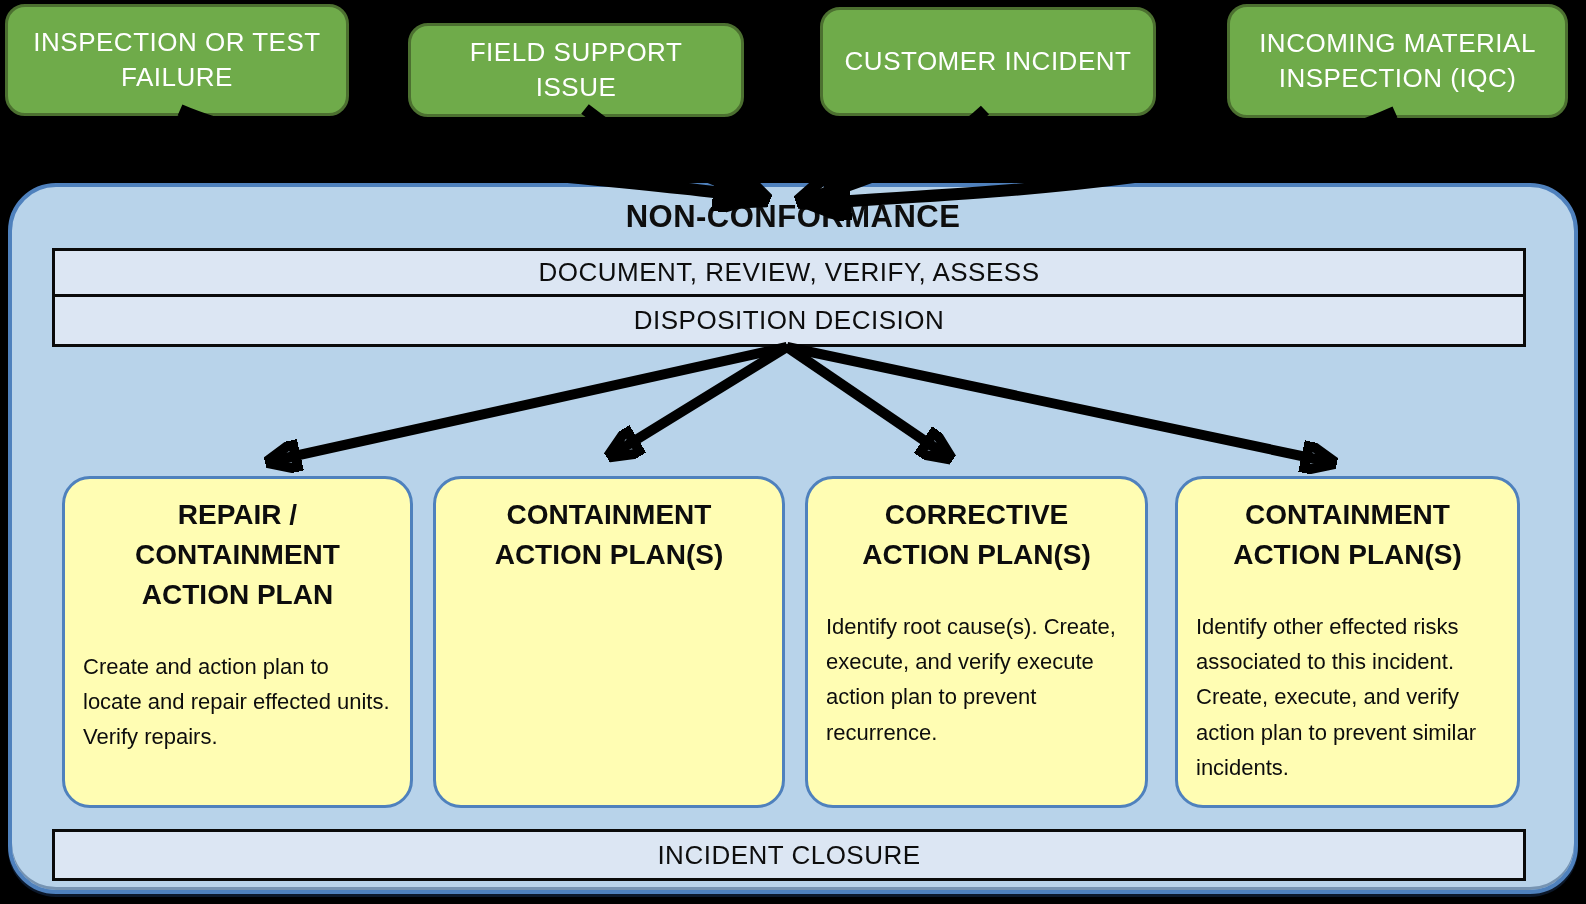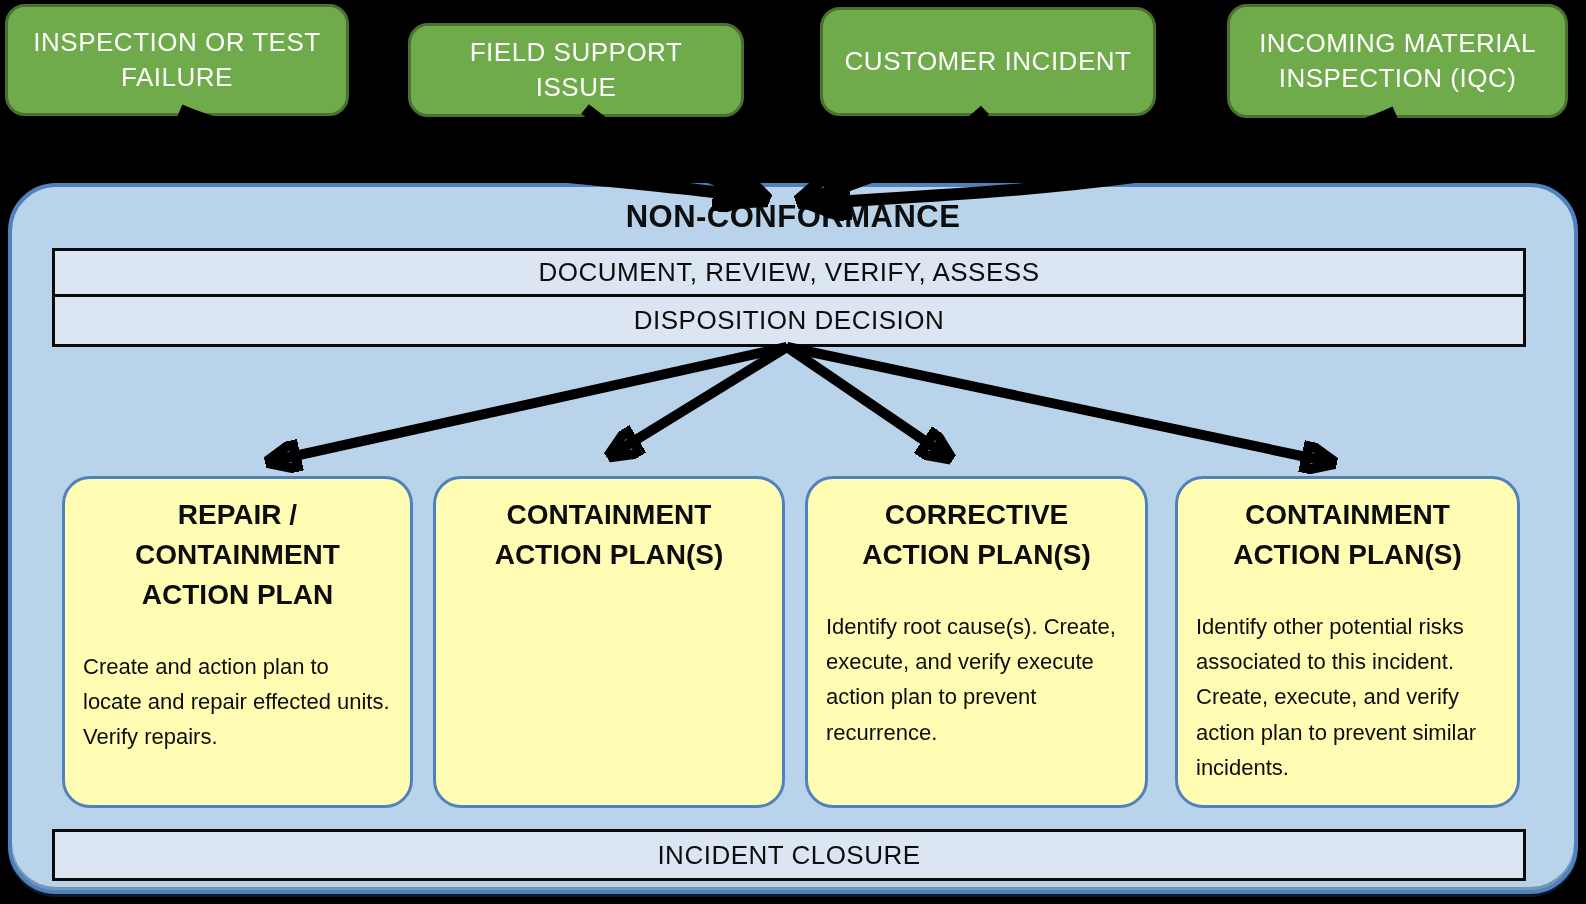--- a/index.html
+++ b/index.html
@@ -144,21 +144,21 @@
         <div>ACTION PLAN(S)</div>
       </div>
       <div class="plan-body">Identify root cause(s). Create, execute, and verify execute action plan to prevent recurrence.</div>
     </div>
 
     <div class="plan-box plan-4">
       <div class="plan-title">
         <div>CONTAINMENT</div>
         <div>ACTION PLAN(S)</div>
       </div>
-      <div class="plan-body">Identify other potential risks associated to this incident.  Create, execute, and verify action plan to prevent similar incidents.</div>
+      <div class="plan-body">Identify other effected risks associated to this incident.  Create, execute, and verify action plan to prevent similar incidents.</div>
     </div>
 
     <div class="step-bar step-end">
       <span>INCIDENT CLOSURE</span>
     </div>
   </div>
 
   <svg class="arrows" width="1586" height="904" viewBox="0 0 1586 904" aria-hidden="true">
     <defs>
       <marker id="ah" markerWidth="3.6" markerHeight="3.2" refX="2.9" refY="1.6" orient="auto" markerUnits="strokeWidth">

